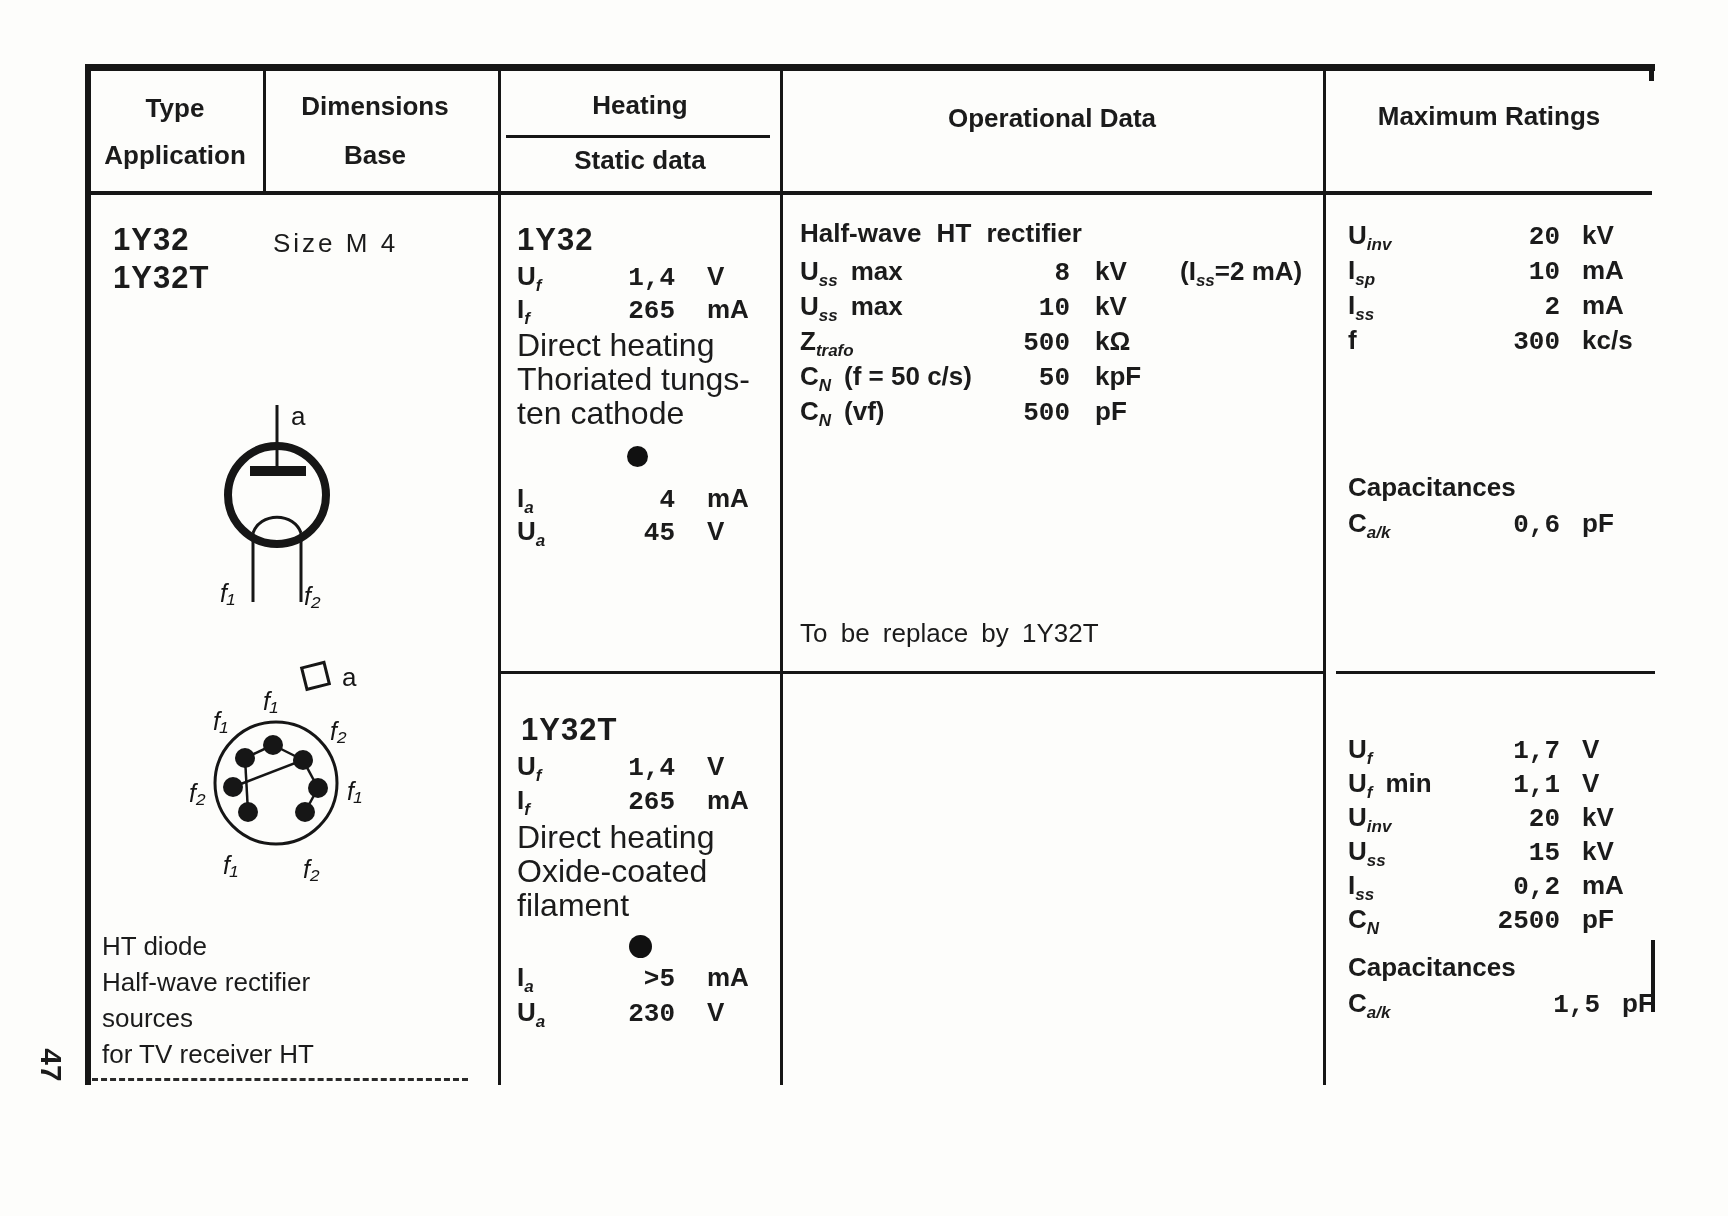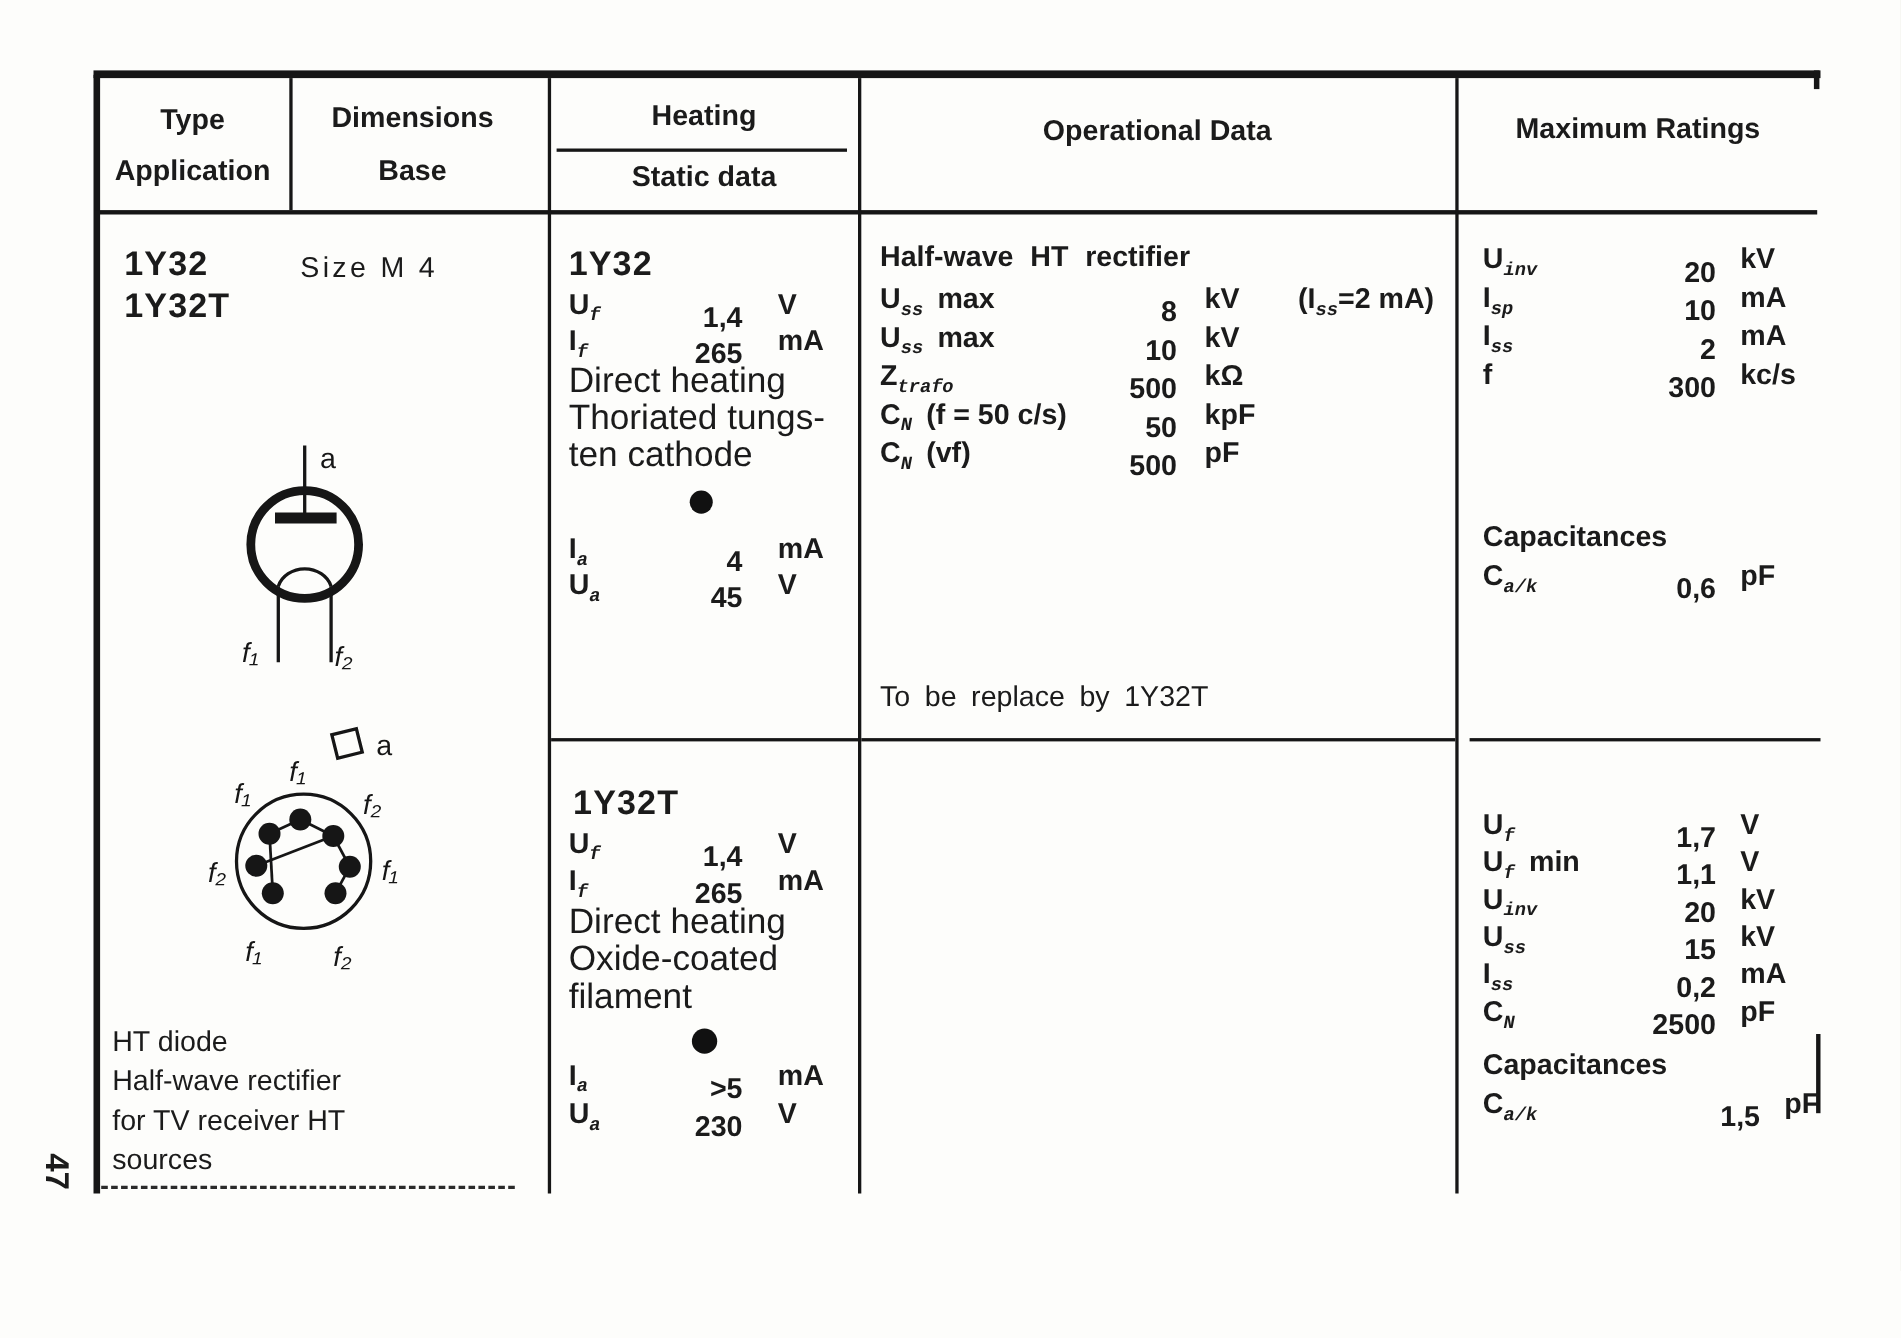--- a/index.html
+++ b/index.html
@@ -9,26 +9,26 @@
     background:#fdfdfb; color:#1b1b1b; overflow:hidden;
     font-family:"Liberation Sans", sans-serif;
   }
   .hline, .vline { position:absolute; background:#161616; }
   .txt { position:absolute; white-space:nowrap; }
   .b { font-weight:700; }
   .r { font-weight:400; }
   .hdr { font-size:26px; font-weight:700; transform:translateX(-50%); }
   .title { font-size:31px; font-weight:700; letter-spacing:1px; }
   .body26 { font-size:26px; }
-  sub { font-size:17px; font-style:italic; line-height:0;font-family:Liberation Mono, monospace; }
+  sub { font-size:17px; font-style:italic; line-height:0; }
   .l2 { margin-left:13px; }
   .rows { position:absolute; }
   .prow { position:relative; font-size:26px; font-weight:700; }
   .prow .lbl  { position:absolute; left:0; top:0; }
-  .prow .val  { position:absolute; top:12px; text-align:right; }
+  .prow .val  { position:absolute; top:2px; text-align:right;font-family:Liberation Mono, monospace; }
   .prow .unit { position:absolute; top:0; }
   .prow .extra{ position:absolute; top:0; }
   
   .heat .prow { width:250px; height:33px; }
   .heat .val  { left:78px;  width:80px; }
   .heat .unit { left:190px; }
   .heat2 .prow{ height:34px; }
   
   .oper .prow { width:520px; height:35px; }
   .oper .val  { left:190px; width:80px; }
@@ -116,22 +116,22 @@
     <text class="flabel" x="155" y="110">f₂</text>
     <text class="flabel" x="14" y="172">f₂</text>
     <text class="flabel" x="172" y="170">f₁</text>
     <text class="flabel" x="48" y="244">f₁</text>
     <text class="flabel" x="128" y="248">f₂</text>
   </svg>
 
   <div class="txt body26 r" style="left:102px; top:928px; line-height:36px; white-space:normal; width:360px;">
     <div>HT diode</div>
     <div>Half-wave rectifier</div>
+    <div>sources</div>
     <div>for TV receiver HT</div>
-    <div>sources</div>
   </div>
 
   <div class="pageno" style="left:34px; top:1048px;">47</div>
 
   <div class="txt title" style="left:517px; top:222px;">1Y32</div>
 
   <div class="rows heat" style="left:517px; top:261px;">
     <div class="prow">
       <span class="lbl"><span>U</span><sub>f</sub></span>
       <span class="val">1,4</span>

